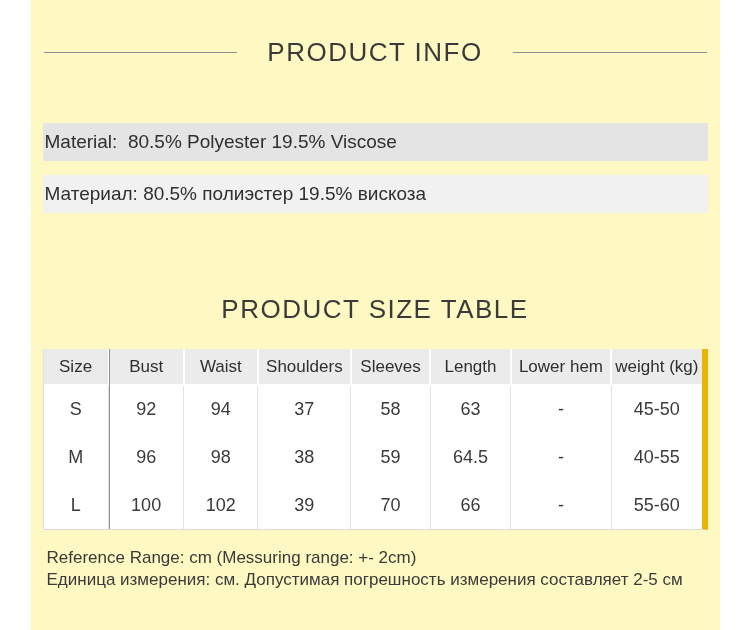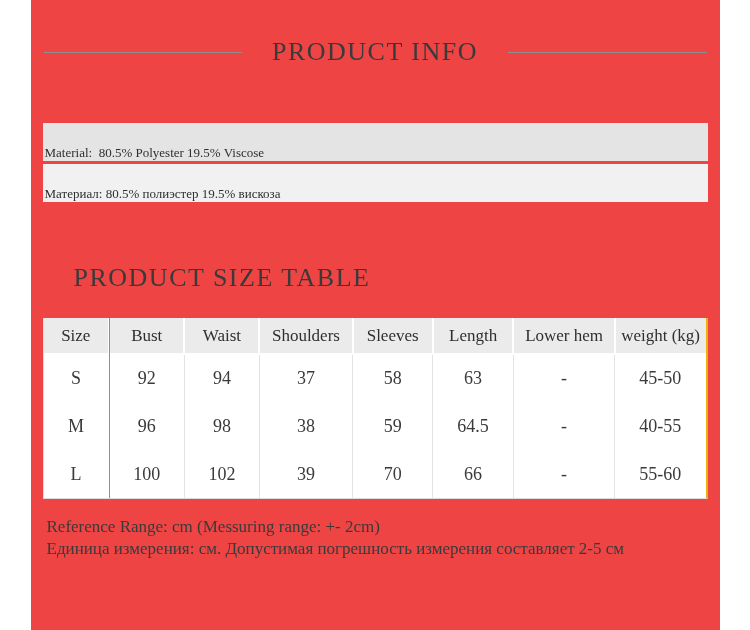--- a/index.html
+++ b/index.html
@@ -1,45 +1,45 @@
 <!DOCTYPE html>
 <html><head>
 <meta charset="utf-8">
 <style>
   * { margin:0; padding:0; box-sizing:border-box; }
   html,body { background:#ffffff; }
   .page {
-    width:689px; height:630px; margin:0 auto; background:#ef4444;
-    font-family:Liberation Serif, serif;
+    width:689px; height:630px; margin:0 auto; background:#fef9c3;
+    font-family:Liberation Sans, sans-serif;
     color:#3a3a3a; overflow:hidden; position:relative;
   }
   
   .title-row {
     margin:36px 13px 0; height:32px;
     display:flex; align-items:center;
   }
   .title-line { flex:1; height:0; border-top:1px solid #8f8f8f; }
   .title-text {
     font-size:26px; letter-spacing:1.5px; color:#3a3a3a;
     padding:0 30px; white-space:nowrap; font-weight:400;
   }
-  .title-row.centered { justify-content:flex-start; margin-top:60px; }
+  .title-row.centered { justify-content:center; margin-top:80px; }
   
   .materials { margin:55px 12px 0; }
   .material-bar {
-    height:38px; display:flex; align-items:flex-end;
-    padding-left:2px; font-size:13px; color:#2f2f2f;
+    height:38px; display:flex; align-items:center;
+    padding-left:2px; font-size:19px; color:#2f2f2f;
   }
   .material-bar.en { background:#e4e4e4; }
-  .material-bar.ru { background:#f1f1f1; margin-top:3px; }
+  .material-bar.ru { background:#f1f1f1; margin-top:14px; }
   .pre { white-space:pre-wrap; }
   
   .table-wrap {
     position:relative; margin:24px 12px 0;
-    border-left:1px solid #e0e0e0; border-right:2px solid #eab308;
+    border-left:1px solid #e0e0e0; border-right:6px solid #eab308;
     border-bottom:1px solid #dcdcdc;
   }
   table { width:100%; border-collapse:collapse; table-layout:fixed; }
   th, td { text-align:center; vertical-align:middle; font-weight:400; }
   tr.hdr-en th {
     background:#ebebeb; height:36px; font-size:17px; color:#2f2f2f;
     border-left:2px solid #ffffff; border-bottom:2px solid #ffffff;
   }
   tr.hdr-ru th {
     background:#f4f4f4; height:40px; font-size:16px; color:#2f2f2f;

